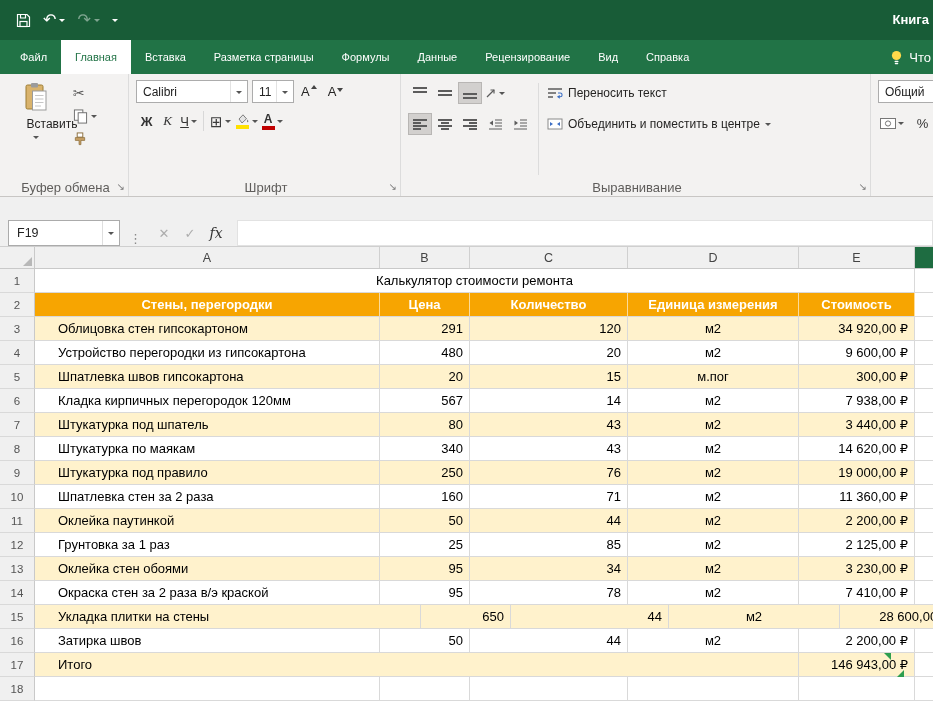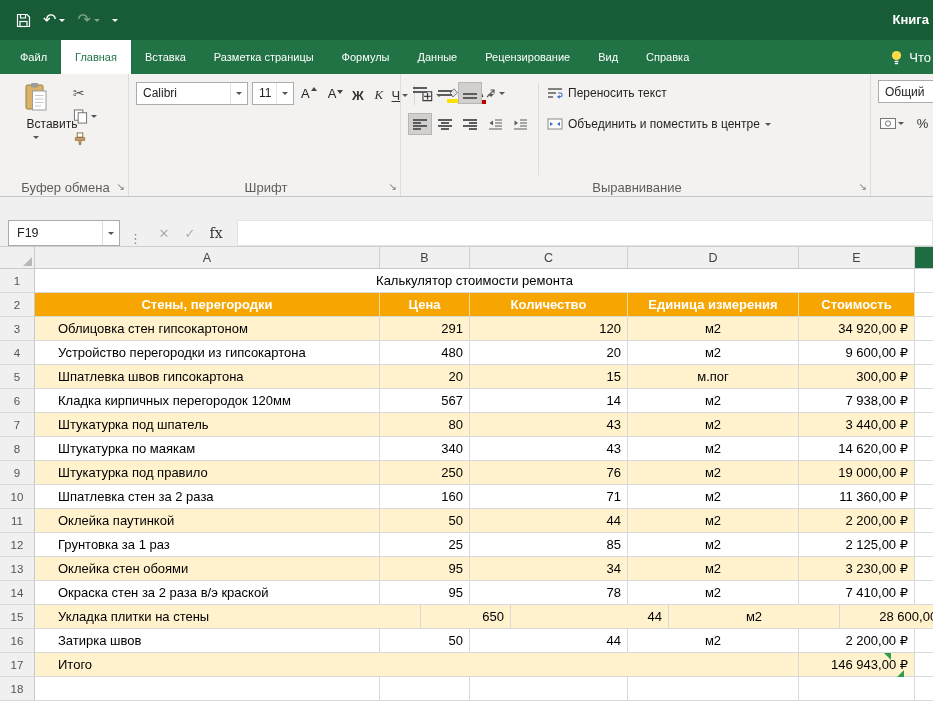--- a/index.html
+++ b/index.html
@@ -36,21 +36,21 @@
   .g-font { width:272px; }
   .g-align { width:470px; }
   .g-num { width:240px; }
   
   .paste-btn { width:58px; display:flex; flex-direction:column; align-items:center; padding-top:5px; cursor:pointer; }
   .paste-btn .lbl { font-size:12px; margin-top:5px;padding-left:32px; }
   .paste-btn .crt { margin-top:3px; }
   .clip-col { display:flex; flex-direction:column; gap:7px; margin-left:8px; padding-top:8px; }
   .small-btn { display:flex; align-items:center; gap:3px; height:16px; cursor:pointer; color:#555; font-size:14px; line-height:1; }
   
-  .font-rows { display:flex; flex-direction:row; width:100%; }
+  .font-rows { display:flex; flex-direction:column; width:100%; }
   .frow { display:flex; align-items:center; margin-top:3px; }
   .frow.second { margin-top:7px; }
   .combo { height:23px; background:#fff; border:1px solid #ACACAC; display:flex; align-items:center; font-size:12px; color:#222; cursor:pointer; }
   .combo .txt { flex:1; padding-left:6px; white-space:nowrap; overflow:hidden; }
   .combo .dd { width:17px; height:100%; display:flex; align-items:center; justify-content:center; border-left:1px solid #E2E2E2; }
   .c-font { width:112px; }
   .c-size { width:42px; margin-left:4px; }
   .szbtn { display:flex; align-items:flex-start; gap:1px; padding:2px 4px; margin-left:3px; cursor:pointer; font-size:13px; }
   .tri-up { width:0;height:0;border-left:3px solid transparent;border-right:3px solid transparent;border-bottom:4px solid #444; margin-top:1px;}
   .tri-dn { width:0;height:0;border-left:3px solid transparent;border-right:3px solid transparent;border-top:4px solid #444; margin-top:4px;}
@@ -81,21 +81,21 @@
   .num-rows { display:flex; flex-direction:column; }
   .num-icons { display:flex; align-items:center; gap:6px; margin-top:9px; }
   
   .fbar { height:50px; background:#F0F0F0; border-bottom:1px solid #CFCFCF; display:flex; align-items:flex-end; padding:8px 0 0 8px; flex:none; }
   .namebox { width:112px; height:26px; background:#fff; border:1px solid #ABABAB; display:flex; align-items:center; }
   .namebox .txt { flex:1; padding-left:8px; font-size:12.5px; color:#222; }
   .namebox .dd { width:17px; height:100%; display:flex; align-items:center; justify-content:center; border-left:1px solid #DEDEDE; cursor:pointer; }
   .fdots { margin:5px 9px 0 9px; color:#8a8a8a; font-size:13px; }
   .fbtn { width:26px; height:26px; display:flex; align-items:center; justify-content:center; font-size:13px; color:#ADADAD; cursor:pointer; }
   .fbtn.fx { color:#333; font-size:14px; }
-  .fbtn.fx .f { font-family:"DejaVu Serif","Liberation Serif",serif; }
+  .fbtn.fx .f { font-family:"DejaVu Serif","Liberation Serif",serif; font-style:italic; }
   .finput { flex:1; height:26px; background:#fff; border:1px solid #E2E2E2; margin-left:8px; }
   
   .grid { flex:1; background:#fff; overflow:hidden; position:relative; font-size:13px; color:#000; }
   .colhdr-row { display:flex; height:22px; background:#F0F0F0; border-bottom:1px solid #C9C9C9; }
   .corner { width:35px; border-right:1px solid #C9C9C9; position:relative; background:#F0F0F0; cursor:pointer; flex:none; }
   .corner i { position:absolute; right:2px; bottom:2px; width:0; height:0; border-bottom:9px solid #B8B8B8; border-left:9px solid transparent; }
   .colhdr { display:flex; align-items:center; justify-content:center; font-size:12.5px; color:#444; border-right:1px solid #D0D0D0; flex:none; cursor:pointer; }
   .colhdr.f-selected { flex:1; background:var(--fsel,#1E6C41); border-right:none; }
   .row { display:flex; height:24px; flex:none; }
   .gut { width:35px; background:#F0F0F0; border-right:1px solid #C9C9C9; border-bottom:1px solid #D9D9D9; display:flex; align-items:center; justify-content:center; font-size:11.5px; color:#555; flex:none; cursor:pointer; }

